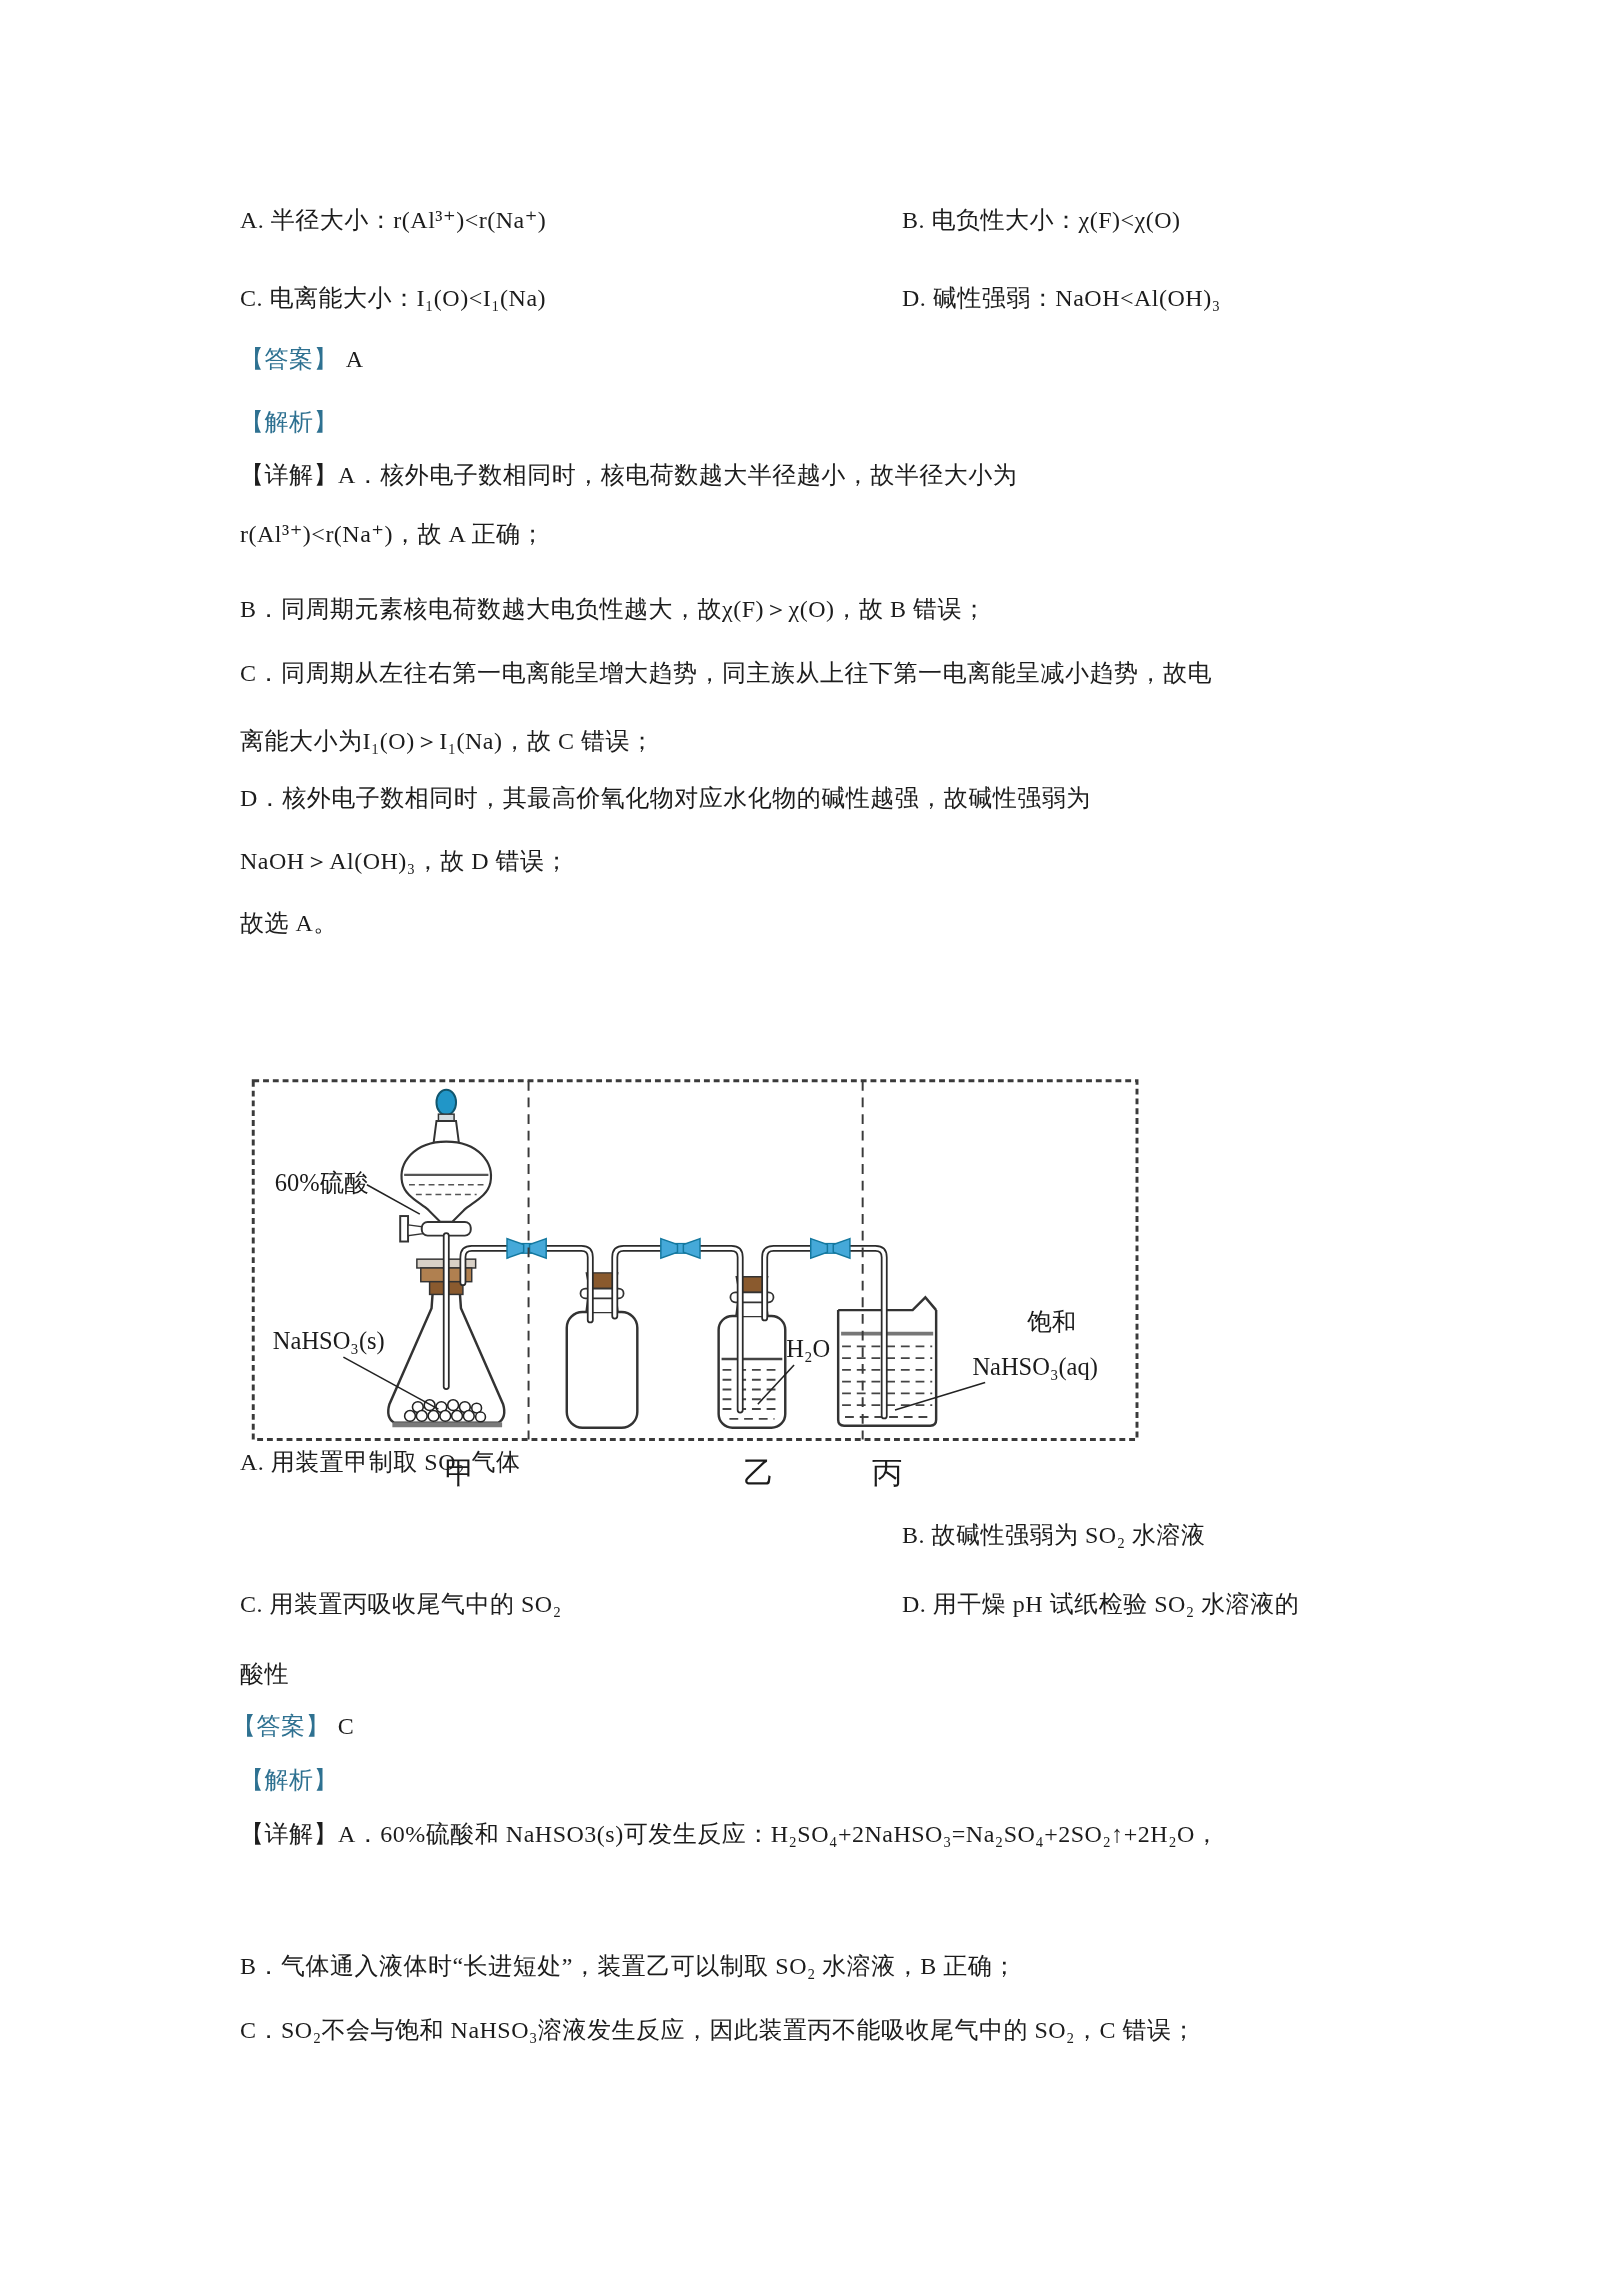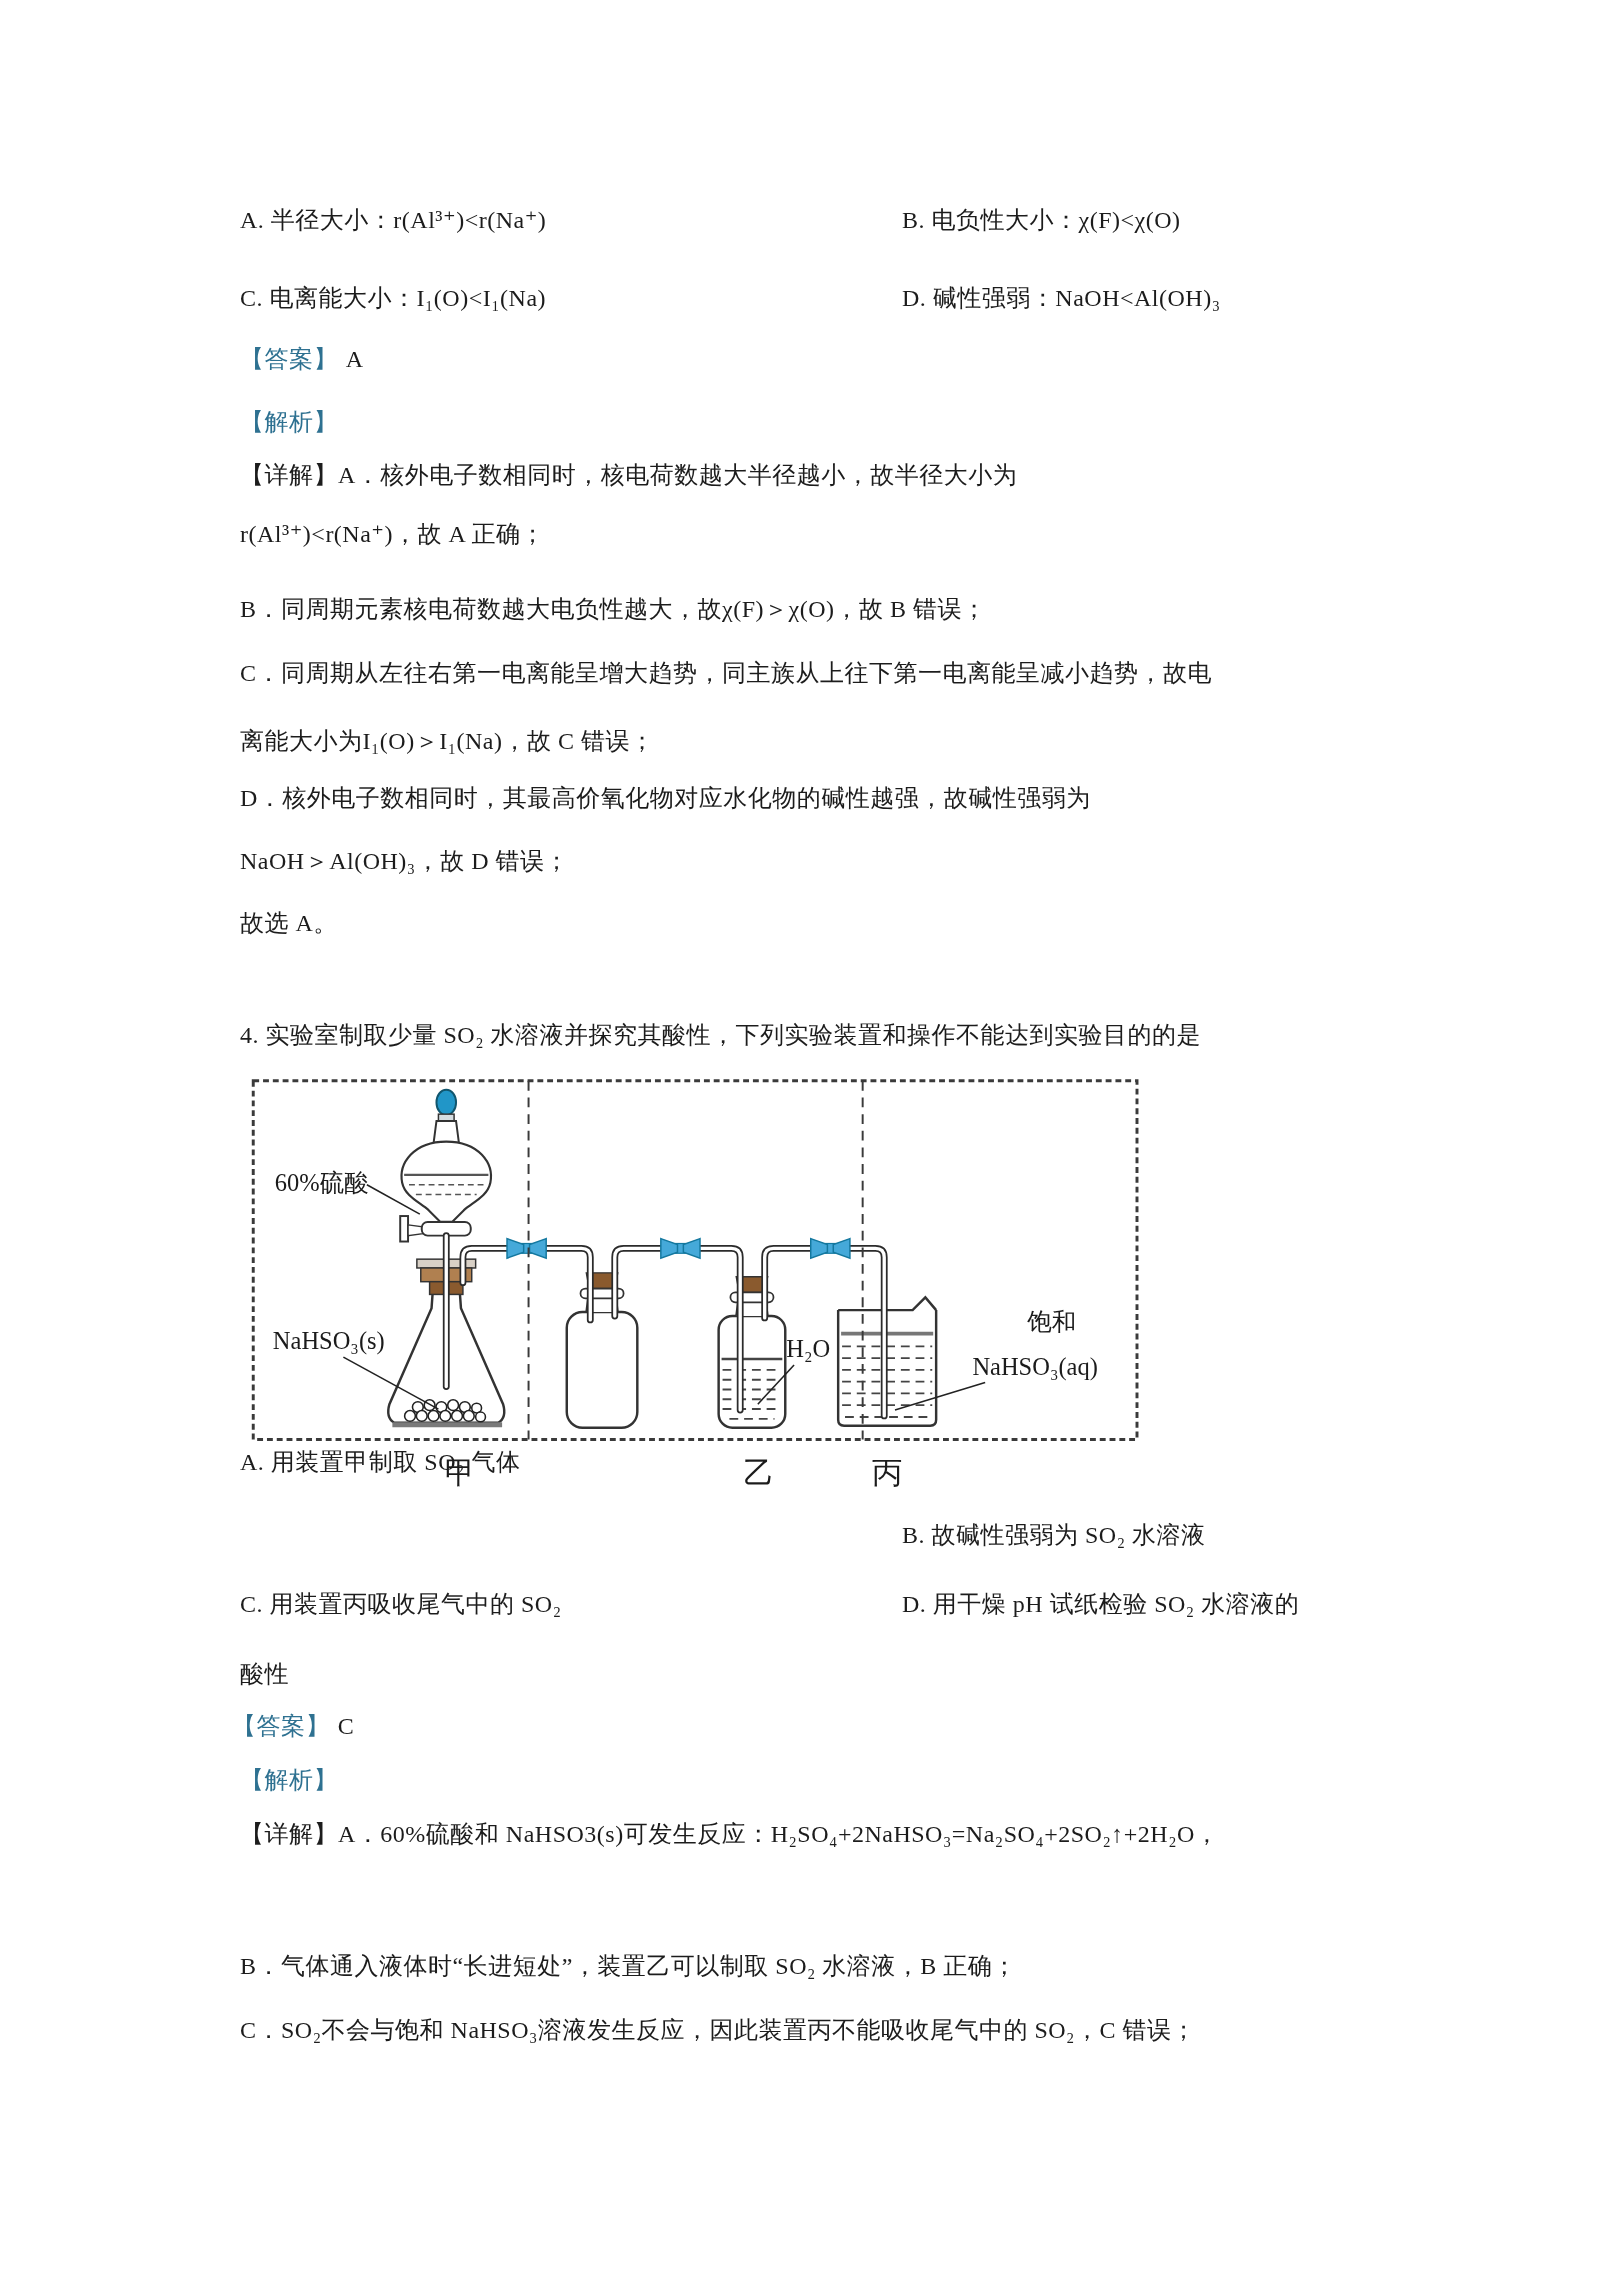--- a/index.html
+++ b/index.html
@@ -42,21 +42,20 @@
   </div>
   <div class="ln" style="left:240px;top:459px">【详解】A．核外电子数相同时，核电荷数越大半径越小，故半径大小为</div>
   <div class="ln" style="left:240px;top:518px">r(Al³⁺)&lt;r(Na⁺)，故 A 正确；</div>
   <div class="ln" style="left:240px;top:593px">B．同周期元素核电荷数越大电负性越大，故χ(F)＞χ(O)，故 B 错误；</div>
   <div class="ln" style="left:240px;top:657px">C．同周期从左往右第一电离能呈增大趋势，同主族从上往下第一电离能呈减小趋势，故电</div>
   <div class="ln" style="left:240px;top:725px">离能大小为I₁(O)＞I₁(Na)，故 C 错误；</div>
   <div class="ln" style="left:240px;top:782px">D．核外电子数相同时，其最高价氧化物对应水化物的碱性越强，故碱性强弱为</div>
   <div class="ln" style="left:240px;top:845px">NaOH＞Al(OH)₃，故 D 错误；</div>
   <div class="ln" style="left:240px;top:907px">故选 A。</div>
 
-  <div class="ln" style="left:240px;top:1019px">4. 实验室制取少量 SO₂ 水溶液并探究其酸性，下列实验装置和操作不能达到实验目的的是</div>
 
   <svg class="diagram-svg" viewBox="0 0 930 445" xmlns="http://www.w3.org/2000/svg">
 
     <g>
       <path d="M192,212 L190,240 L147,338 Q143,352 152,357 L258,357 Q267,352 263,338 L220,240 L218,212 Z" fill="#ffffff" stroke="#333333" stroke-width="2.5"></path>
       <line x1="150" y1="359" x2="262" y2="359" stroke="#7a7a7a" stroke-width="5"></line>
       <g fill="#ffffff" stroke="#222222" stroke-width="1.6">
         <circle cx="176" cy="341" r="5.5"></circle>
           <circle cx="188" cy="339" r="5.5"></circle>
           <circle cx="200" cy="341" r="5.5"></circle>

